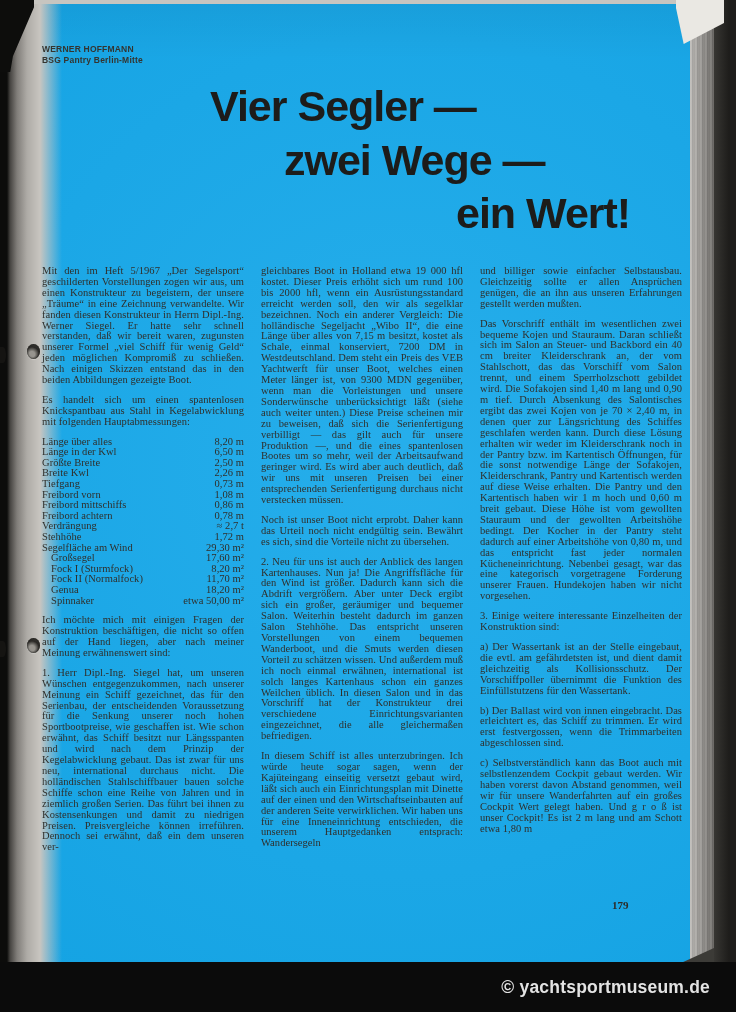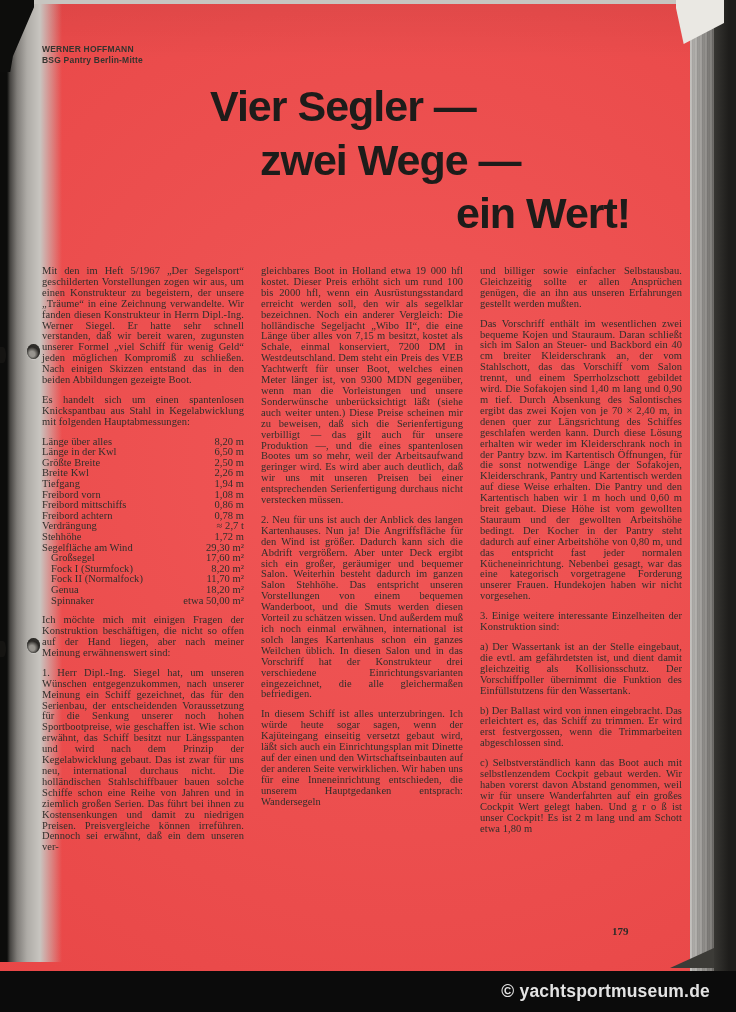--- a/index.html
+++ b/index.html
@@ -1,17 +1,17 @@
 <!DOCTYPE html>
 <html lang="de"><head>
 <meta charset="utf-8">
 <style>
   html,body{margin:0;padding:0;background:#111;}
   .scene{position:relative;width:736px;height:1012px;overflow:hidden;
-         background:#ef4444;font-family:"Liberation Serif",serif;}
+         background:#0ea5e9;font-family:"Liberation Serif",serif;}
 
   
   .top-strip{position:absolute;left:0;top:0;width:736px;height:4px;background:#c7c5c0;}
   .page-shade{position:absolute;inset:0;background:
       linear-gradient(180deg, rgba(0,0,0,.05) 0, rgba(0,0,0,0) 60px),
       radial-gradient(120% 90% at 55% 45%, rgba(255,255,255,.10), rgba(0,0,0,.04));}
   .spine-shadow{position:absolute;left:0;top:0;bottom:50px;width:64px;
       background:linear-gradient(90deg,#0c0c0b 0 7px,#454340 10px,#807d79 17px,
                  #aeaba6 27px,#c8c5c0 40px,rgba(216,213,208,0) 62px);}
   .topleft-corner{position:absolute;left:0;top:0;width:34px;height:72px;background:#0d0d0c;
@@ -19,21 +19,21 @@
   .right-dark{position:absolute;right:0;top:0;width:24px;bottom:0;
       background:linear-gradient(90deg,#3b3a36,#1e1d1b 70%);}
   .page-stack{position:absolute;right:22px;top:0;width:24px;bottom:40px;
       background:repeating-linear-gradient(90deg,#a9a6a1 0 2px,#8b8884 2px 3px,#96938e 3px 5px);}
   .page-stack:after{content:"";position:absolute;inset:0;
       background:linear-gradient(90deg,rgba(255,255,255,.30),rgba(0,0,0,.28));}
   .tr-wedge{position:absolute;right:12px;top:0;width:48px;height:44px;background:#eae8e3;
       clip-path:polygon(0 0,100% 0,100% 52%,16% 100%,0 18%);}
   .br-wedge{position:absolute;right:22px;bottom:44px;width:44px;height:20px;background:#3c3b37;
       clip-path:polygon(0 100%,100% 0,100% 100%);}
-  .bottom-bar{position:absolute;left:0;bottom:0;width:736px;height:41px;background:#0b0b0b;
+  .bottom-bar{position:absolute;left:0;bottom:0;width:736px;height:50px;background:#0b0b0b;
       display:flex;align-items:center;justify-content:flex-end;padding-right:26px;box-sizing:border-box;}
   .watermark{color:#e3e3e3;font-family:"Liberation Sans",sans-serif;font-weight:bold;
       font-size:17.5px;letter-spacing:.2px;}
 
   .hole{position:absolute;width:13px;height:15px;border-radius:50%;
       background:radial-gradient(circle at 38% 68%, #97948e 0 22%, #2c2a27 55%, #403e3a 100%);
       box-shadow:0 1px 1px rgba(255,255,255,.25), inset 0 0 2px #141412;}
   .hole.h1{left:27px;top:344px;}
   .hole.h2{left:27px;top:638px;}
   .hole-edge{position:absolute;left:0;width:6px;height:16px;background:#151412;
@@ -41,38 +41,38 @@
   .hole-edge.e1{top:347px;}
   .hole-edge.e2{top:641px;}
 
   
   .ink{color:#2f2e2a;}
   .byline{position:absolute;left:42px;top:44px;font-family:"Liberation Sans",sans-serif;
       font-weight:bold;color:#35342f;font-size:8.5px;line-height:11px;letter-spacing:.2px;}
   .title-line{position:absolute;font-family:"Liberation Sans",sans-serif;font-weight:bold;
       color:#1d1c1a;font-size:43px;line-height:44px;letter-spacing:-1px;white-space:nowrap;}
   .title-1{left:210px;top:84px;text-align:center;}
-  .title-2{left:260px;top:138px;}
+  .title-2{left:284px;top:138px;}
   .title-3{left:456px;top:191px;}
   .subtitle{position:absolute;left:42px;top:194px;width:330px;font-weight:bold;
       font-size:10px;line-height:13.5px;color:#2d2c28;word-spacing:2px;letter-spacing:.2px;}
 
   .columns{position:absolute;left:42px;top:266px;width:640px;display:flex;gap:17px;}
   .col{flex:1;min-width:0;font-size:10.5px;line-height:10.9px;text-align:justify;
       color:#302f2b;letter-spacing:.05px;}
   .col p{margin:0 0 9px 0;}
   .col p:last-child{margin-bottom:0;}
 
   .dim-table{margin:1px 0 9px 0;}
   .dim-row{display:flex;line-height:10.6px;gap:8px;}
   .dim-row.sub{padding-left:9px;}
   .dim-label{flex:1;text-align:left;}
   .dim-value{white-space:nowrap;text-align:right;}
 
-  .pagenum{position:absolute;left:612px;top:925px;font-weight:bold;font-size:11px;color:#2d2c28;}
+  .pagenum{position:absolute;left:612px;top:899px;font-weight:bold;font-size:11px;color:#2d2c28;}
 </style>
 </head>
 <body>
 
 <div class="scene">
 
   <div class="page-shade"></div>
   <div class="spine-shadow"></div>
   <div class="top-strip"></div>
   <div class="topleft-corner"></div>
@@ -113,21 +113,21 @@
         <div class="dim-row">
             <span class="dim-label">Größte Breite</span>
             <span class="dim-value">2,50 m</span>
           </div>
         <div class="dim-row">
             <span class="dim-label">Breite Kwl</span>
             <span class="dim-value">2,26 m</span>
           </div>
         <div class="dim-row">
             <span class="dim-label">Tiefgang</span>
-            <span class="dim-value">1,94 m</span>
+            <span class="dim-value">0,73 m</span>
           </div>
         <div class="dim-row">
             <span class="dim-label">Freibord vorn</span>
             <span class="dim-value">1,08 m</span>
           </div>
         <div class="dim-row">
             <span class="dim-label">Freibord mittschiffs</span>
             <span class="dim-value">0,86 m</span>
           </div>
         <div class="dim-row">
@@ -167,20 +167,21 @@
             <span class="dim-value">etwa 50,00 m²</span>
           </div>
       </div>
 
       <p>Ich möchte mich mit einigen Fragen der Konstruktion beschäftigen, die nicht so offen auf der Hand liegen, aber nach meiner Meinung erwähnenswert sind:</p>
       <p>1. Herr Dipl.-Ing. Siegel hat, um unseren Wünschen entgegenzukommen, nach unserer Meinung ein Schiff gezeichnet, das für den Serienbau, der entscheidenden Voraussetzung für die Senkung unserer noch hohen Sportbootpreise, wie geschaffen ist. Wie schon erwähnt, das Schiff besitzt nur Längsspanten und wird nach dem Prinzip der Kegelabwicklung gebaut. Das ist zwar für uns neu, international durchaus nicht. Die holländischen Stahlschiffbauer bauen solche Schiffe schon eine Reihe von Jahren und in ziemlich großen Serien. Das führt bei ihnen zu Kostensenkungen und damit zu niedrigen Preisen. Preisvergleiche können irreführen. Dennoch sei erwähnt, daß ein dem unseren ver-</p>
     </div>
 
     <div class="col">
       <p>gleichbares Boot in Holland etwa 19 000 hfl kostet. Dieser Preis erhöht sich um rund 100 bis 2000 hfl, wenn ein Ausrüstungsstandard erreicht werden soll, den wir als segelklar bezeichnen. Noch ein anderer Vergleich: Die holländische Segeljacht „Wibo II“, die eine Länge über alles von 7,15 m besitzt, kostet als Schale, einmal konserviert, 7200 DM in Westdeutschland. Dem steht ein Preis des VEB Yachtwerft für unser Boot, welches einen Meter länger ist, von 9300 MDN gegenüber, wenn man die Vorleistungen und unsere Sonderwünsche unberücksichtigt läßt (siehe auch weiter unten.) Diese Preise scheinen mir zu beweisen, daß sich die Serienfertigung verbilligt — das gilt auch für unsere Produktion —, und die eines spantenlosen Bootes um so mehr, weil der Arbeitsaufwand geringer wird. Es wird aber auch deutlich, daß wir uns mit unseren Preisen bei einer entsprechenden Serienfertigung durchaus nicht verstecken müssen.</p>
+      <p>Noch ist unser Boot nicht erprobt. Daher kann das Urteil noch nicht endgültig sein. Bewährt es sich, sind die Vorteile nicht zu übersehen.</p>
       <p>2. Neu für uns ist auch der Anblick des langen Kartenhauses. Nun ja! Die Angriffsfläche für den Wind ist größer. Dadurch kann sich die Abdrift vergrößern. Aber unter Deck ergibt sich ein großer, geräumiger und bequemer Salon. Weiterhin besteht dadurch im ganzen Salon Stehhöhe. Das entspricht unseren Vorstellungen von einem bequemen Wanderboot, und die Smuts werden diesen Vorteil zu schätzen wissen. Und außerdem muß ich noch einmal erwähnen, international ist solch langes Kartenhaus schon ein ganzes Weilchen üblich. In diesen Salon und in das Vorschriff hat der Konstrukteur drei verschiedene Einrichtungsvarianten eingezeichnet, die alle gleichermaßen befriedigen.</p>
       <p>In diesem Schiff ist alles unterzubringen. Ich würde heute sogar sagen, wenn der Kajüteingang einseitig versetzt gebaut wird, läßt sich auch ein Einrichtungsplan mit Dinette auf der einen und den Wirtschaftseinbauten auf der anderen Seite verwirklichen. Wir haben uns für eine Inneneinrichtung entschieden, die unserem Hauptgedanken entsprach: Wandersegeln</p>
     </div>
 
     <div class="col">
       <p>und billiger sowie einfacher Selbstausbau. Gleichzeitig sollte er allen Ansprüchen genügen, die an ihn aus unseren Erfahrungen gestellt werden mußten.</p>
       <p>Das Vorschriff enthält im wesentlichen zwei bequeme Kojen und Stauraum. Daran schließt sich im Salon an Steuer- und Backbord ein 40 cm breiter Kleiderschrank an, der vom Stahlschott, das das Vorschiff vom Salon trennt, und einem Sperrholzschott gebildet wird. Die Sofakojen sind 1,40 m lang und 0,90 m tief. Durch Absenkung des Salontisches ergibt das zwei Kojen von je 70 × 2,40 m, in denen quer zur Längsrichtung des Schiffes geschlafen werden kann. Durch diese Lösung erhalten wir weder im Kleiderschrank noch in der Pantry bzw. im Kartentisch Öffnungen, für die sonst notwendige Länge der Sofakojen, Kleiderschrank, Pantry und Kartentisch werden auf diese Weise erhalten. Die Pantry und den Kartentisch haben wir 1 m hoch und 0,60 m breit gebaut. Diese Höhe ist vom gewollten Stauraum und der gewollten Arbeitshöhe bedingt. Der Kocher in der Pantry steht dadurch auf einer Arbeitshöhe von 0,80 m, und das entspricht fast jeder normalen Kücheneinrichtung. Nebenbei gesagt, war das eine kategorisch vorgetragene Forderung unserer Frauen. Hundekojen haben wir nicht vorgesehen.</p>
       <p>3. Einige weitere interessante Einzelheiten der Konstruktion sind:</p>
       <p>a) Der Wassertank ist an der Stelle eingebaut, die evtl. am gefährdetsten ist, und dient damit gleichzeitig als Kollisionsschutz. Der Vorschiffpoller übernimmt die Funktion des Einfüllstutzens für den Wassertank.</p>
       <p>b) Der Ballast wird von innen eingebracht. Das erleichtert es, das Schiff zu trimmen. Er wird erst festvergossen, wenn die Trimmarbeiten abgeschlossen sind.</p>

